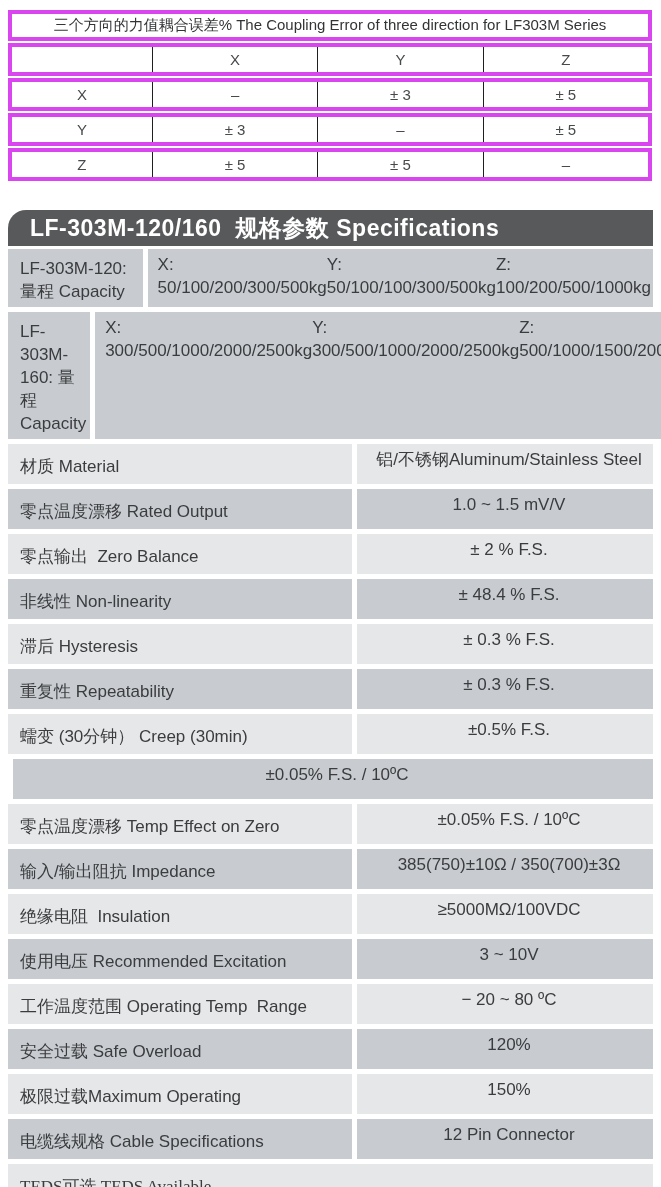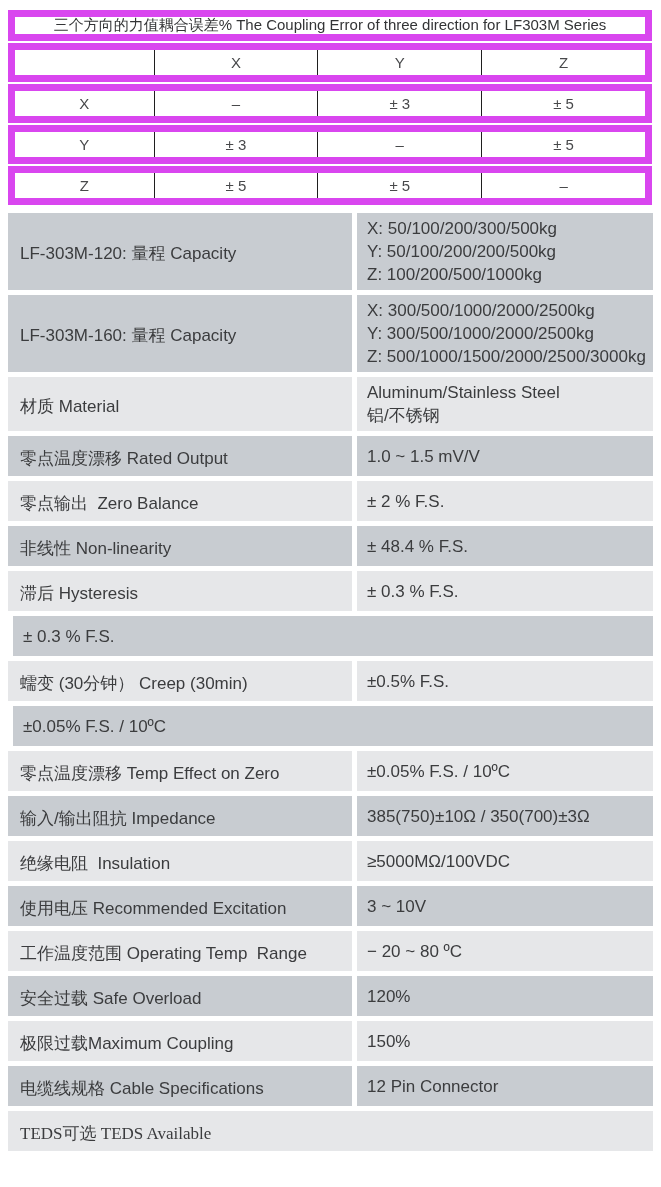--- a/index.html
+++ b/index.html
@@ -6,21 +6,21 @@
   html,body { background:#ffffff; }
   body {
     width:661px; height:1187px; position:relative;
     font-family:"Liberation Sans","DejaVu Sans",sans-serif;
     color:#3b3c3e;
   }
 
   
   .coupling-table { position:absolute; left:8px; top:10px; width:644px; }
   .ct-row {
-    display:flex; border:7px solid #d946ef; background:#fff;
+    display:flex; border:4px solid #d946ef; background:#fff;
     margin-bottom:2px;
   }
   .ct-title-row { height:31px; align-items:center; justify-content:center; }
   .ct-title {
     width:100%; text-align:center; font-size:15px; color:#333436;
     white-space:pre-wrap;
   }
   .ct-cell {
     display:flex; align-items:center; justify-content:center;
     height:25px; font-size:15px; color:#48494b;
@@ -38,21 +38,21 @@
   }
   #spec-rows { display:flex; flex-direction:column; gap:5px; margin-top:3px; }
   .spec-row { display:flex; }
   .spec-label {
     width:344px; min-height:40px; padding:8px 4px 4px 12px;
     display:flex; align-items:center; font-size:17px; line-height:23px;
     white-space:pre-wrap;
   }
   .spec-value {
     flex:1; min-height:40px; margin-left:5px; padding:4px 2px 4px 10px;
-    display:flex; flex-direction:column; justify-content:center;
+    display:flex; flex-direction:row; justify-content:center;
     font-size:17px;
   }
   .spec-value div { line-height:23px; white-space:pre-wrap; }
   .shade-dark .spec-label, .shade-dark .spec-value { background:#c8ccd1; }
   .shade-light .spec-label, .shade-light .spec-value { background:#e6e7e9; }
   .spec-row.full .spec-label { width:100%;font-family:Liberation Serif, serif; }
 </style>
 </head>
 <body>
 
@@ -80,42 +80,43 @@
   </div>
   <div class="ct-row">
     <div class="ct-cell ct-c0">Z</div>
     <div class="ct-cell ct-c1">± 5</div>
     <div class="ct-cell ct-c2">± 5</div>
     <div class="ct-cell ct-c3">–</div>
   </div>
 </div>
 
 <div class="specs">
+  <div class="specs-header">LF-303M-120/160  规格参数 Specifications</div>
   <div id="spec-rows">
       <div class="spec-row shade-dark">
     <div class="spec-label">LF-303M-120: 量程 Capacity</div>
     <div class="spec-value">
           <div>X: 50/100/200/300/500kg</div>
-          <div>Y: 50/100/200/200/500kg</div>
+          <div>Y: 50/100/100/300/500kg</div>
           <div>Z: 100/200/500/1000kg</div>
         </div>
   </div>
       <div class="spec-row shade-dark">
     <div class="spec-label">LF-303M-160: 量程 Capacity</div>
     <div class="spec-value">
           <div>X: 300/500/1000/2000/2500kg</div>
           <div>Y: 300/500/1000/2000/2500kg</div>
           <div>Z: 500/1000/1500/2000/2500/3000kg</div>
         </div>
   </div>
       <div class="spec-row shade-light">
     <div class="spec-label">材质 Material</div>
     <div class="spec-value">
+          <div>铝/不锈钢</div>
           <div>Aluminum/Stainless Steel</div>
-          <div>铝/不锈钢</div>
         </div>
   </div>
       <div class="spec-row shade-dark">
     <div class="spec-label">零点温度漂移 Rated Output</div>
     <div class="spec-value">
           <div>1.0 ~ 1.5 mV/V</div>
         </div>
   </div>
       <div class="spec-row shade-light">
     <div class="spec-label">零点输出  Zero Balance</div>
@@ -129,20 +130,21 @@
           <div>± 48.4 % F.S.</div>
         </div>
   </div>
       <div class="spec-row shade-light">
     <div class="spec-label">滞后 Hysteresis</div>
     <div class="spec-value">
           <div>± 0.3 % F.S.</div>
         </div>
   </div>
       <div class="spec-row shade-dark">
+    <div class="spec-label">重复性 Repeatability</div>
     <div class="spec-value">
           <div>± 0.3 % F.S.</div>
         </div>
   </div>
       <div class="spec-row shade-light">
     <div class="spec-label">蠕变 (30分钟） Creep (30min)</div>
     <div class="spec-value">
           <div>±0.5% F.S.</div>
         </div>
   </div>
@@ -181,21 +183,21 @@
           <div>− 20 ~ 80 ºC</div>
         </div>
   </div>
       <div class="spec-row shade-dark">
     <div class="spec-label">安全过载 Safe Overload</div>
     <div class="spec-value">
           <div>120%</div>
         </div>
   </div>
       <div class="spec-row shade-light">
-    <div class="spec-label">极限过载Maximum Coupling</div>
+    <div class="spec-label">极限过载Maximum Operating</div>
     <div class="spec-value">
           <div>150%</div>
         </div>
   </div>
       <div class="spec-row shade-dark">
     <div class="spec-label">电缆线规格 Cable Specifications</div>
     <div class="spec-value">
           <div>12 Pin Connector</div>
         </div>
   </div>

